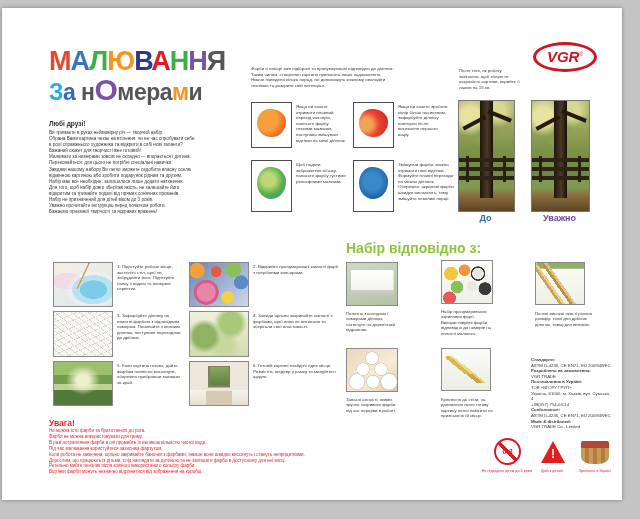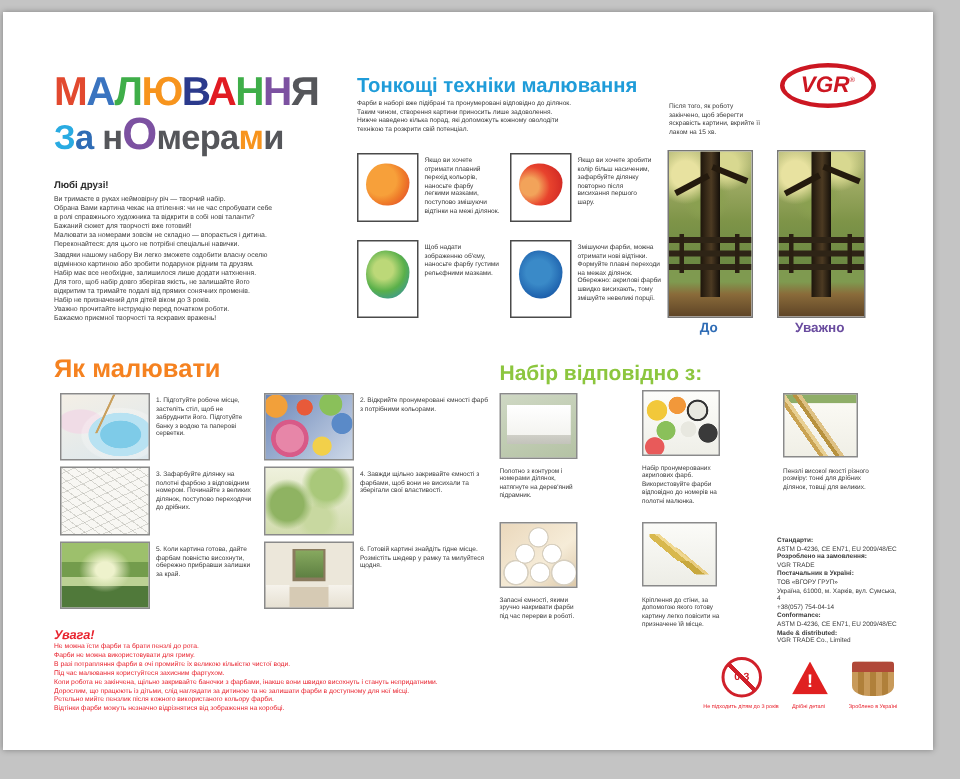--- a/index.html
+++ b/index.html
@@ -1,19 +1,19 @@
 <!DOCTYPE html>
 <html><head>
 <meta charset="utf-8">
 <style>
   html,body{margin:0;padding:0;}
   body{background:#c8c8c8;font-family:"Liberation Sans","DejaVu Sans",sans-serif;}
   .stage{position:relative;width:640px;height:519px;background:#c4c4c4;overflow:hidden;}
   .page{position:absolute;left:2px;top:8px;width:620px;height:492px;background:#ffffff;box-shadow:0 0 4px rgba(0,0,0,.35);}
-  .abs{position:absolute;}
+  .abs{position:absolute;margin-left:13px;}
   
   .title{left:34px;top:40px;line-height:1;}
   .title .l1 span{font-size:27px;font-weight:800;letter-spacing:-1px;}
   .title .l2 span{font-size:23px;font-weight:800;letter-spacing:-0.5px;vertical-align:baseline;}
   .title .l2 span.big{font-size:30px;}
   
   .tiny{font-size:4.6px;line-height:6.1px;color:#3a3a3a;white-space:pre-line;}
   .micro{font-size:4.4px;line-height:5.6px;color:#3a3a3a;}
   .sec-h{font-weight:800;}
   .h-blue{color:#1f9cd9;font-size:13.5px;}
@@ -144,48 +144,46 @@
 Переконайтеся: для цього не потрібні спеціальні навички.
 Завдяки нашому набору Ви легко зможете оздобити власну оселю
 відмінною картиною або зробити подарунок рідним та друзям.
 Набір має все необхідне, залишилося лише додати натхнення.
 Для того, щоб набір довго зберігав якість, не залишайте його
 відкритим та тримайте подалі від прямих сонячних променів.
 Набір не призначений для дітей віком до 3 років.
 Уважно прочитайте інструкцію перед початком роботи.
 Бажаємо приємної творчості та яскравих вражень!</div>
 
-    <div class="abs sec-h h-orange" style="left:34px;top:228px;">Як малювати</div>
 
     <div class="abs imgbox img-step1" style="left:38px;top:254px;width:60px;height:45px;"></div>
     <div class="abs micro" style="left:102px;top:256px;width:68px;">1. Підготуйте робоче місце, застеліть стіл, щоб не забруднити його. Підготуйте банку з водою та паперові серветки.</div>
     <div class="abs imgbox img-step2" style="left:174px;top:254px;width:60px;height:45px;"></div>
     <div class="abs micro" style="left:238px;top:256px;width:88px;">2. Відкрийте пронумеровані ємності фарб з потрібними кольорами.</div>
 
     <div class="abs imgbox img-step3" style="left:38px;top:303px;width:60px;height:46px;"></div>
     <div class="abs micro" style="left:102px;top:305px;width:68px;">3. Зафарбуйте ділянку на полотні фарбою з відповідним номером. Починайте з великих ділянок, поступово переходячи до дрібних.</div>
     <div class="abs imgbox img-step4" style="left:174px;top:303px;width:60px;height:46px;"></div>
     <div class="abs micro" style="left:238px;top:305px;width:88px;">4. Завжди щільно закривайте ємності з фарбами, щоб вони не висихали та зберігали свої властивості.</div>
 
     <div class="abs imgbox img-step5" style="left:38px;top:353px;width:60px;height:45px;"></div>
     <div class="abs micro" style="left:102px;top:355px;width:68px;">5. Коли картина готова, дайте фарбам повністю висохнути, обережно прибравши залишки за край.</div>
     <div class="abs imgbox img-step6" style="left:174px;top:353px;width:60px;height:45px;"></div>
     <div class="abs micro" style="left:238px;top:355px;width:88px;">6. Готовій картині знайдіть гідне місце. Розмістіть шедевр у рамку та милуйтеся щодня.</div>
 
-    <div class="abs sec-h h-red" style="left:34px;top:410px;font-style:italic;">Увага!</div>
+    <div class="abs sec-h h-red" style="left:34px;top:410px;">Увага!</div>
     <div class="abs tiny red-text" style="left:34px;top:420px;width:330px;font-size:4.5px;line-height:5.9px;">Не можна їсти фарби та брати пензлі до рота.
 Фарби не можна використовувати для гриму.
 В разі потрапляння фарби в очі промийте їх великою кількістю чистої води.
 Під час малювання користуйтеся захисним фартухом.
 Коли робота не закінчена, щільно закривайте баночки з фарбами, інакше вони швидко висохнуть і стануть непридатними.
 Дорослим, що працюють із дітьми, слід наглядати за дитиною та не залишати фарби в доступному для неї місці.
 Ретельно мийте пензлик після кожного використаного кольору фарби.
 Відтінки фарби можуть незначно відрізнятися від зображення на коробці.</div>
 
-    <div class="abs sec-h h-blue" style="left:236px;top:41px;">Тонкощі техніки малювання</div>
     <div class="abs tiny" style="left:236px;top:58px;width:172px;font-size:4.4px;line-height:5.6px;">Фарби в наборі вже підібрані та пронумеровані відповідно до ділянок.
 Таким чином, створення картини приносить лише задоволення.
 Нижче наведено кілька порад, які допоможуть кожному оволодіти
 технікою та розкрити свій потенціал.</div>
 
     <div class="abs tipbox" style="left:236px;top:94px;">
         <div class="blob blob-orange"></div>
       </div>
     <div class="abs micro" style="left:281px;top:96px;width:50px;">Якщо ви хочете отримати плавний перехід кольорів, наносьте фарбу легкими мазками, поступово змішуючи відтінки на межі ділянок.</div>
     <div class="abs tipbox" style="left:338px;top:94px;">

